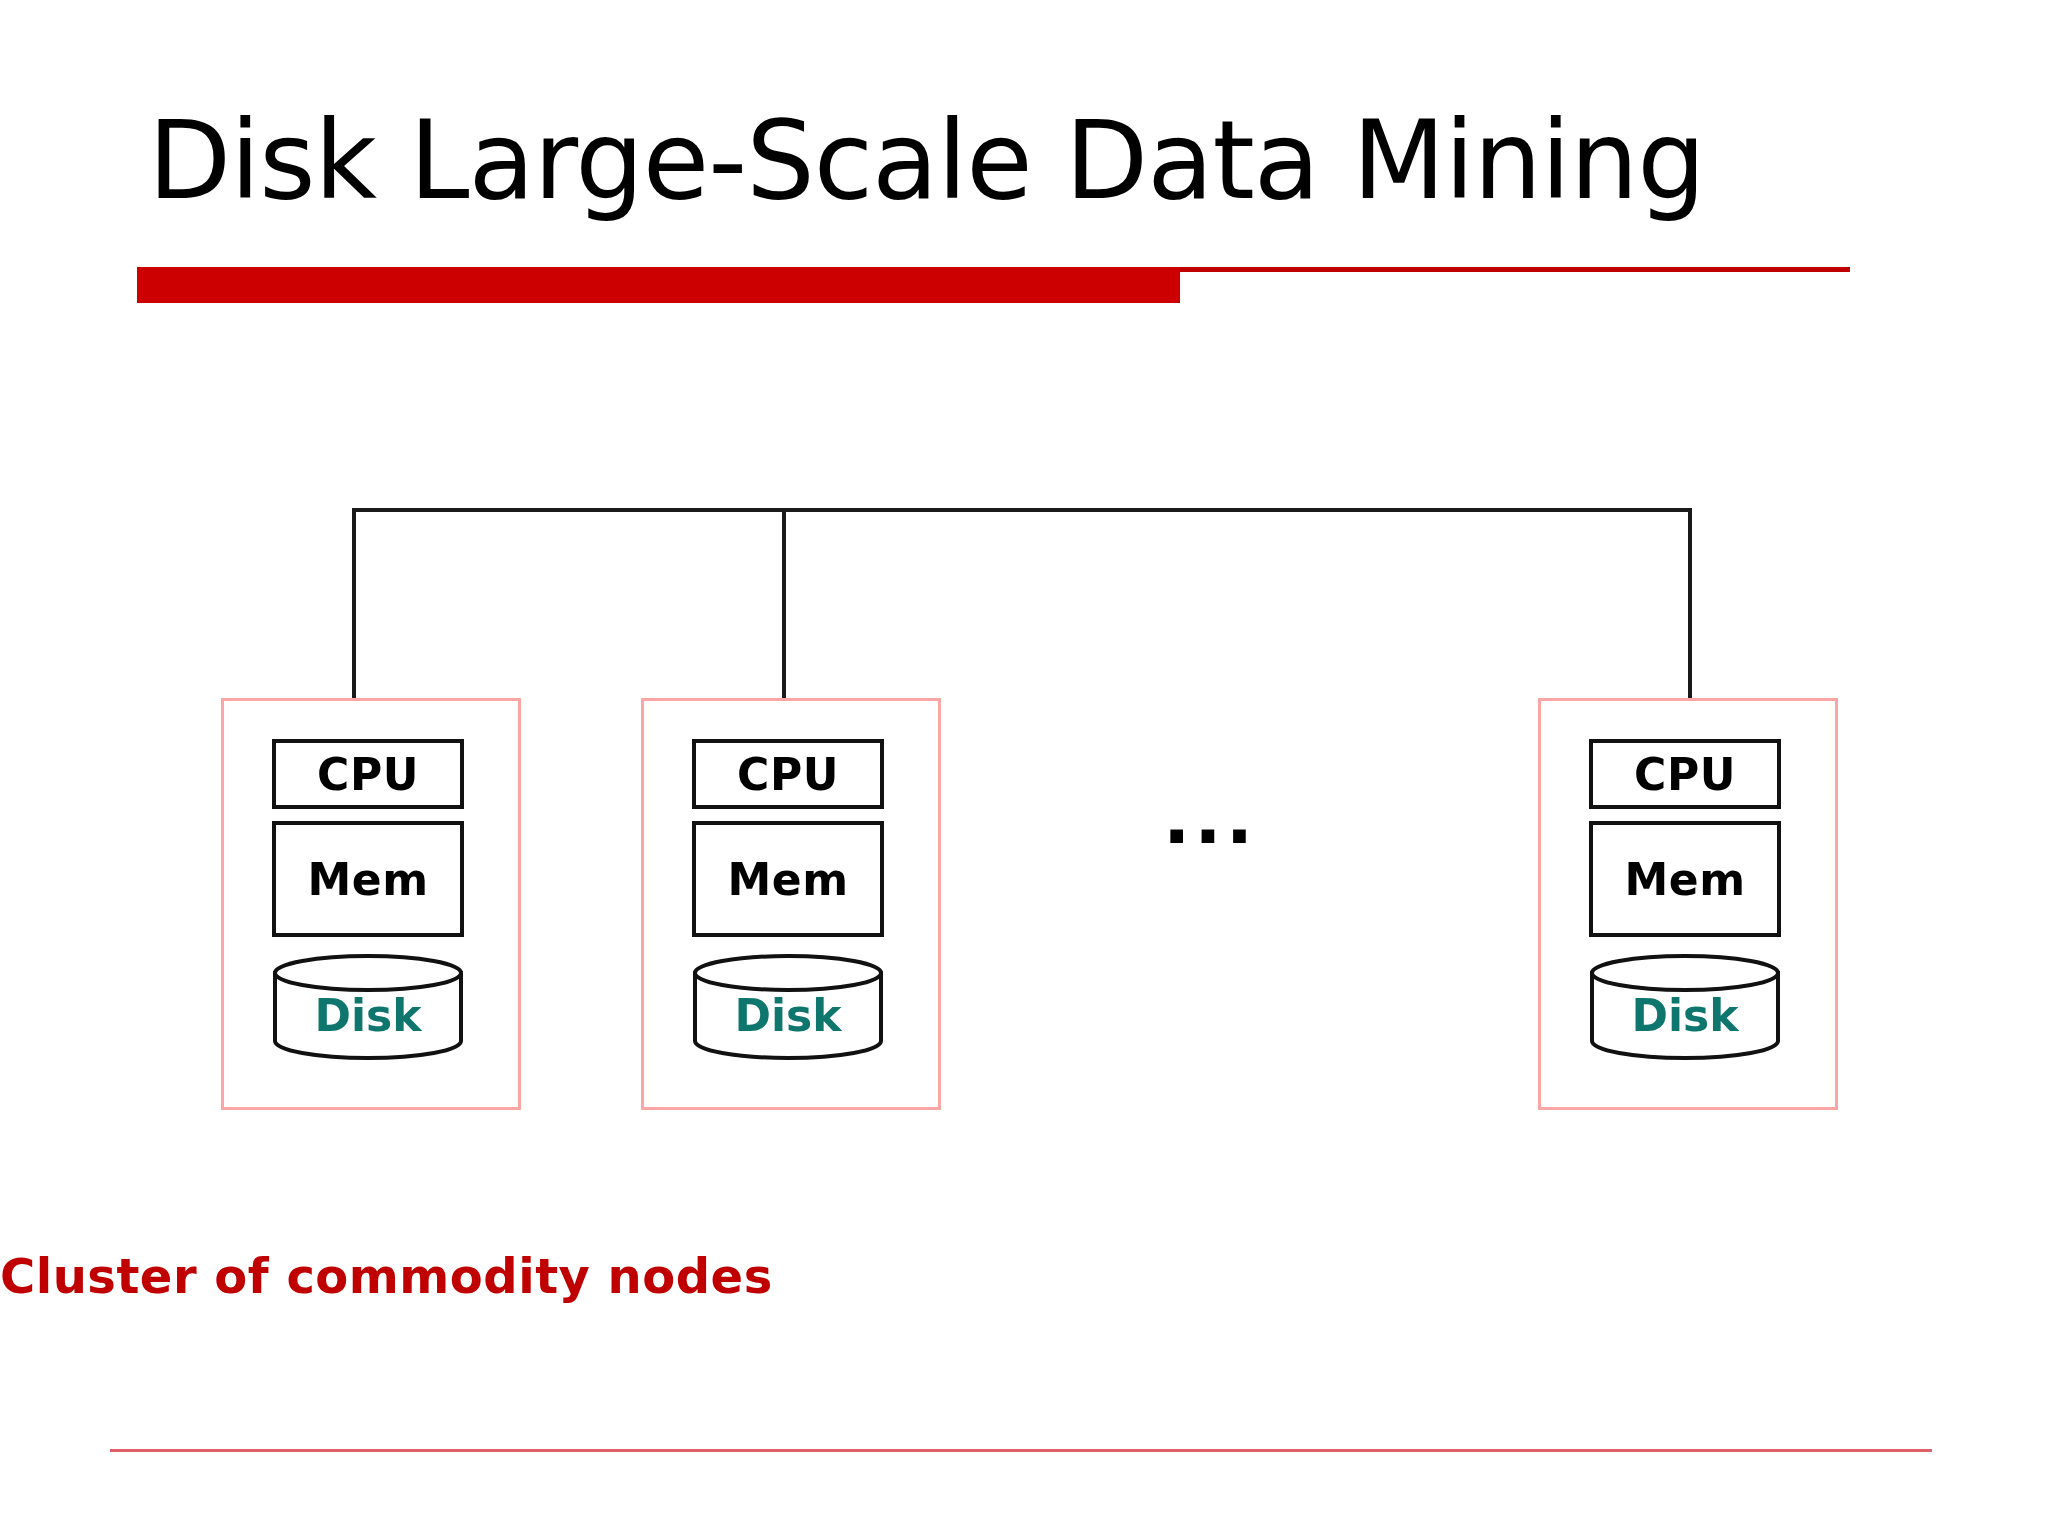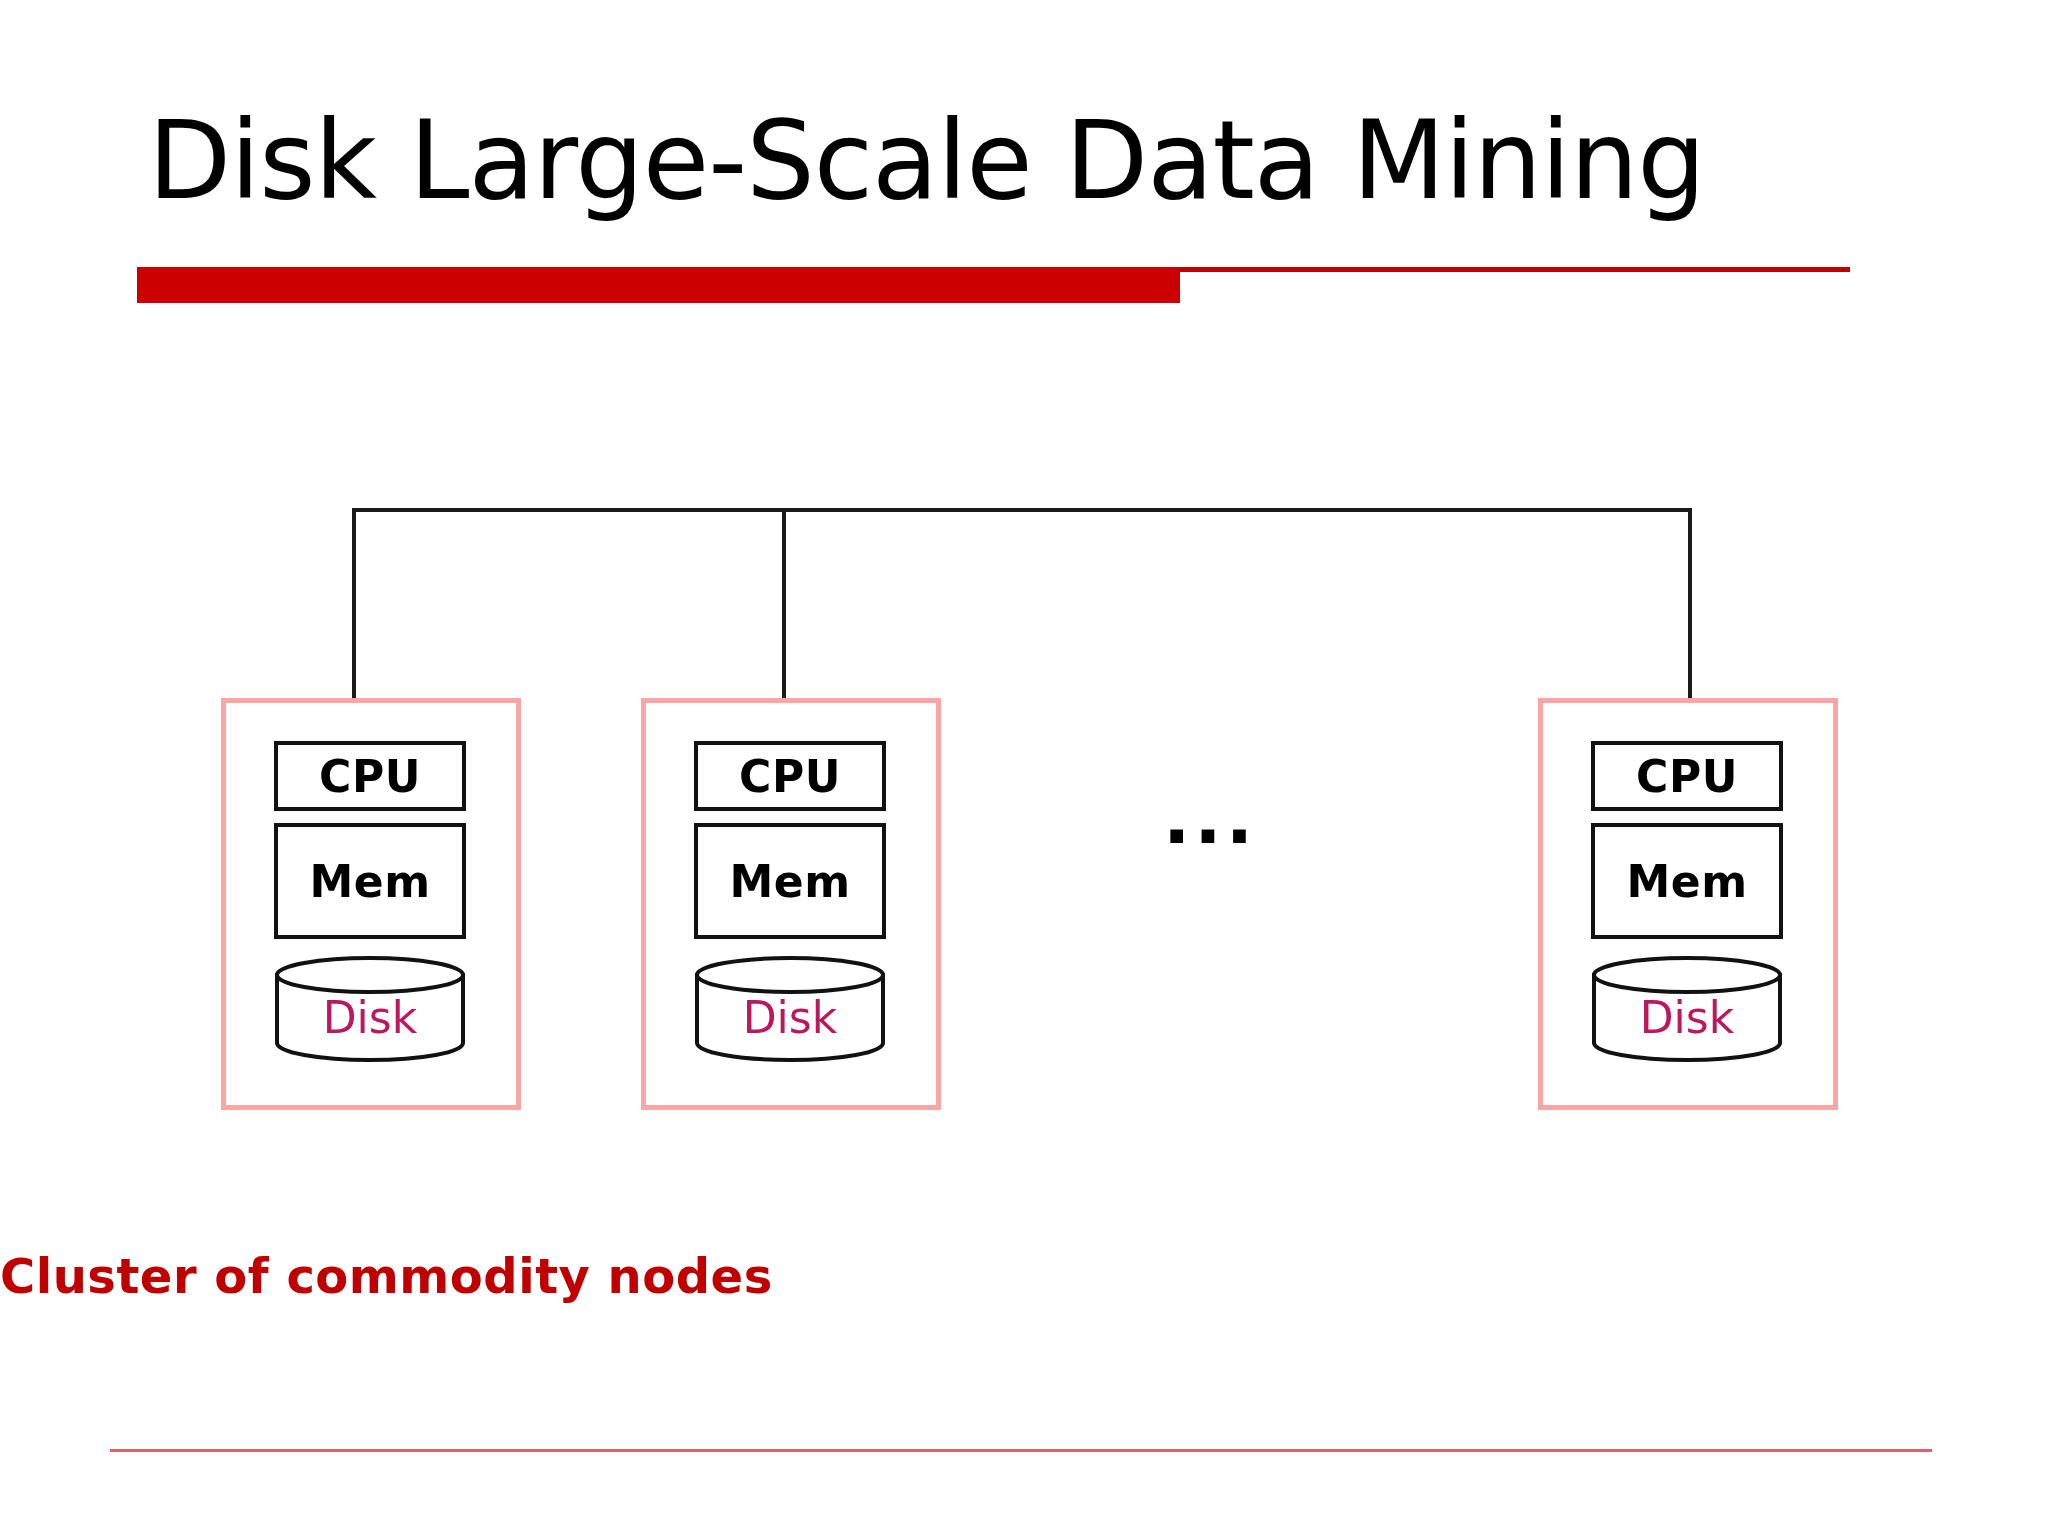--- a/index.html
+++ b/index.html
@@ -69,21 +69,21 @@
   #bus-drop-1 { left: 352px;  height: 192px; }
   #bus-drop-2 { left: 782px;  height: 192px; }
   #bus-drop-3 { left: 1688px; height: 192px; }
 
   
   .node {
     position: absolute;
     top: 698px;
     width: 300px;
     height: 412px;
-    border: 5px solid #fca5a5;
+    border: 3px solid #fca5a5;
     box-sizing: border-box;
     background: #ffffff;
   }
   #node-1 { left: 221px; }
   #node-2 { left: 641px; }
   #node-3 { left: 1538px; }
 
   .unit-box {
     position: absolute;
     left: 48px;
@@ -117,23 +117,23 @@
     left: 0;
     top: 0;
     width: 192px;
     height: 108px;
     display: flex;
     align-items: center;
     justify-content: center;
     padding-top: 16px;
     box-sizing: border-box;
     font-family: "DejaVu Sans", sans-serif;
-    font-weight: normal;
+    font-weight: bold;
     font-size: 44px;
-    color: #be185d;
+    color: #0f766e;
   }
 
   
   #ellipsis {
     position: absolute;
     left: 1120px;
     top: 782px;
     width: 180px;
     text-align: center;
     font-family: "DejaVu Sans", sans-serif;

